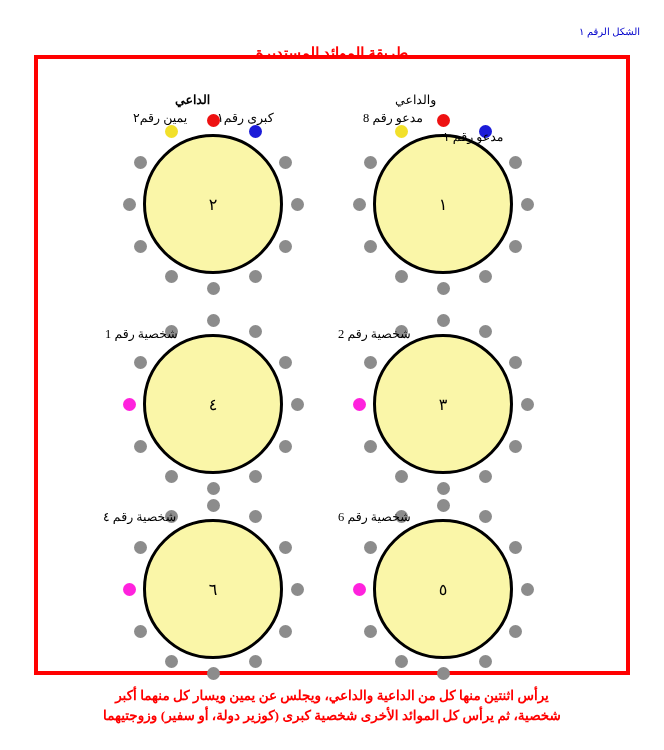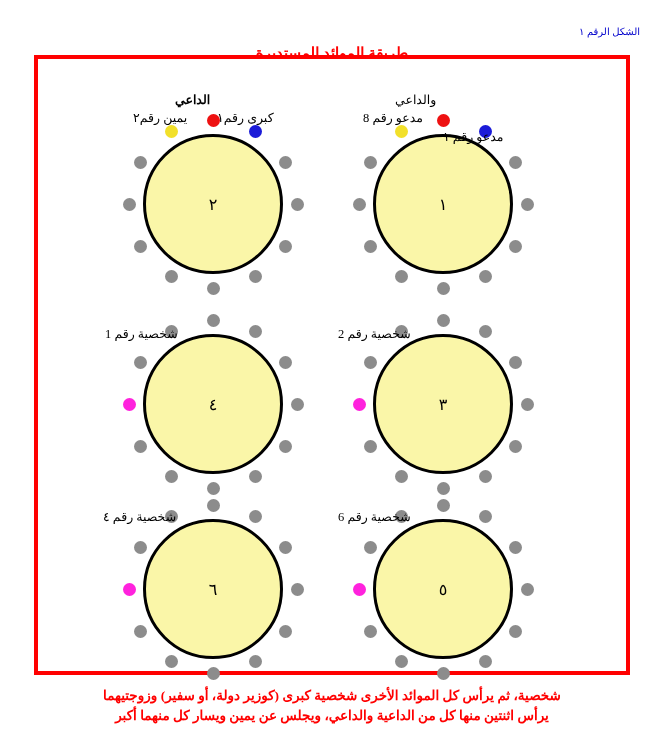--- a/index.html
+++ b/index.html
@@ -180,15 +180,15 @@
       <div class="seat" style="left: 172.746px; top: 142px;"></div>
       <div class="seat" style="left: 142px; top: 172.746px;"></div>
       <div class="seat" style="left: 100px; top: 184px;"></div>
       <div class="seat" style="left: 58px; top: 172.746px;"></div>
       <div class="seat" style="left: 27.2539px; top: 142px;"></div>
       <div class="lbl " style="left:-10px; top:20px;">شخصية رقم ٤</div>
     </div>
   </div>
 
 <div class="footer">
+  <div>يرأس اثنتين منها كل من الداعية والداعي، ويجلس عن يمين ويسار كل منهما أكبر</div>
   <div>شخصية، ثم يرأس كل الموائد الأخرى شخصية كبرى (كوزير دولة، أو سفير) وزوجتيهما</div>
-  <div>يرأس اثنتين منها كل من الداعية والداعي، ويجلس عن يمين ويسار كل منهما أكبر</div>
 </div>
 
 </body></html>

